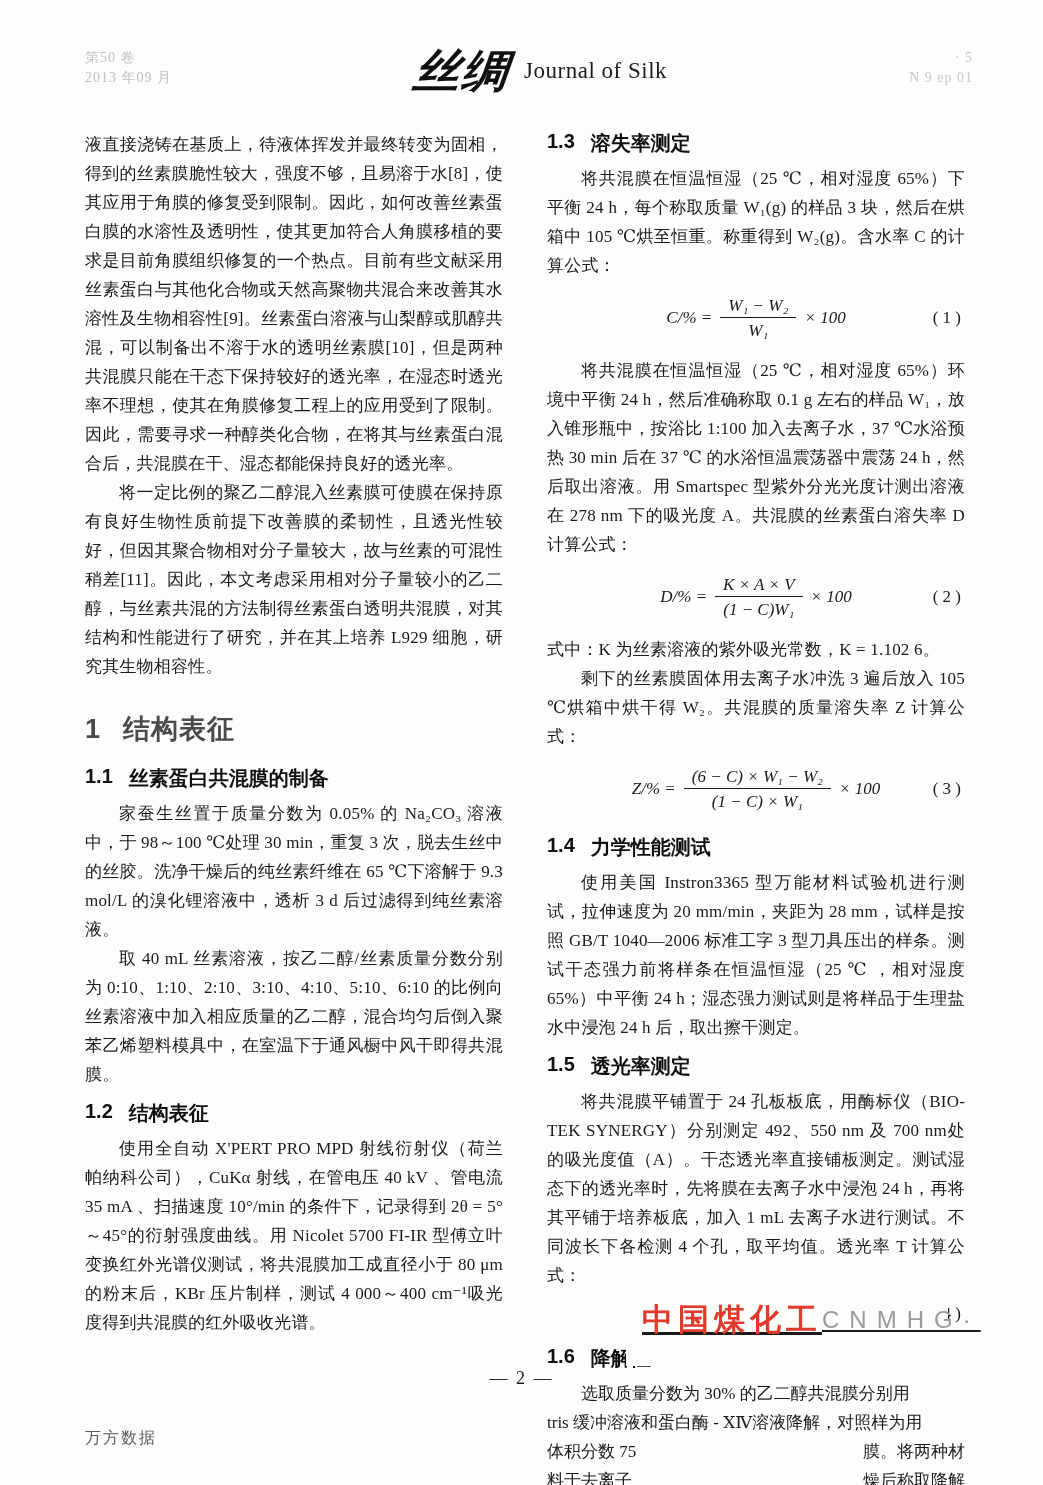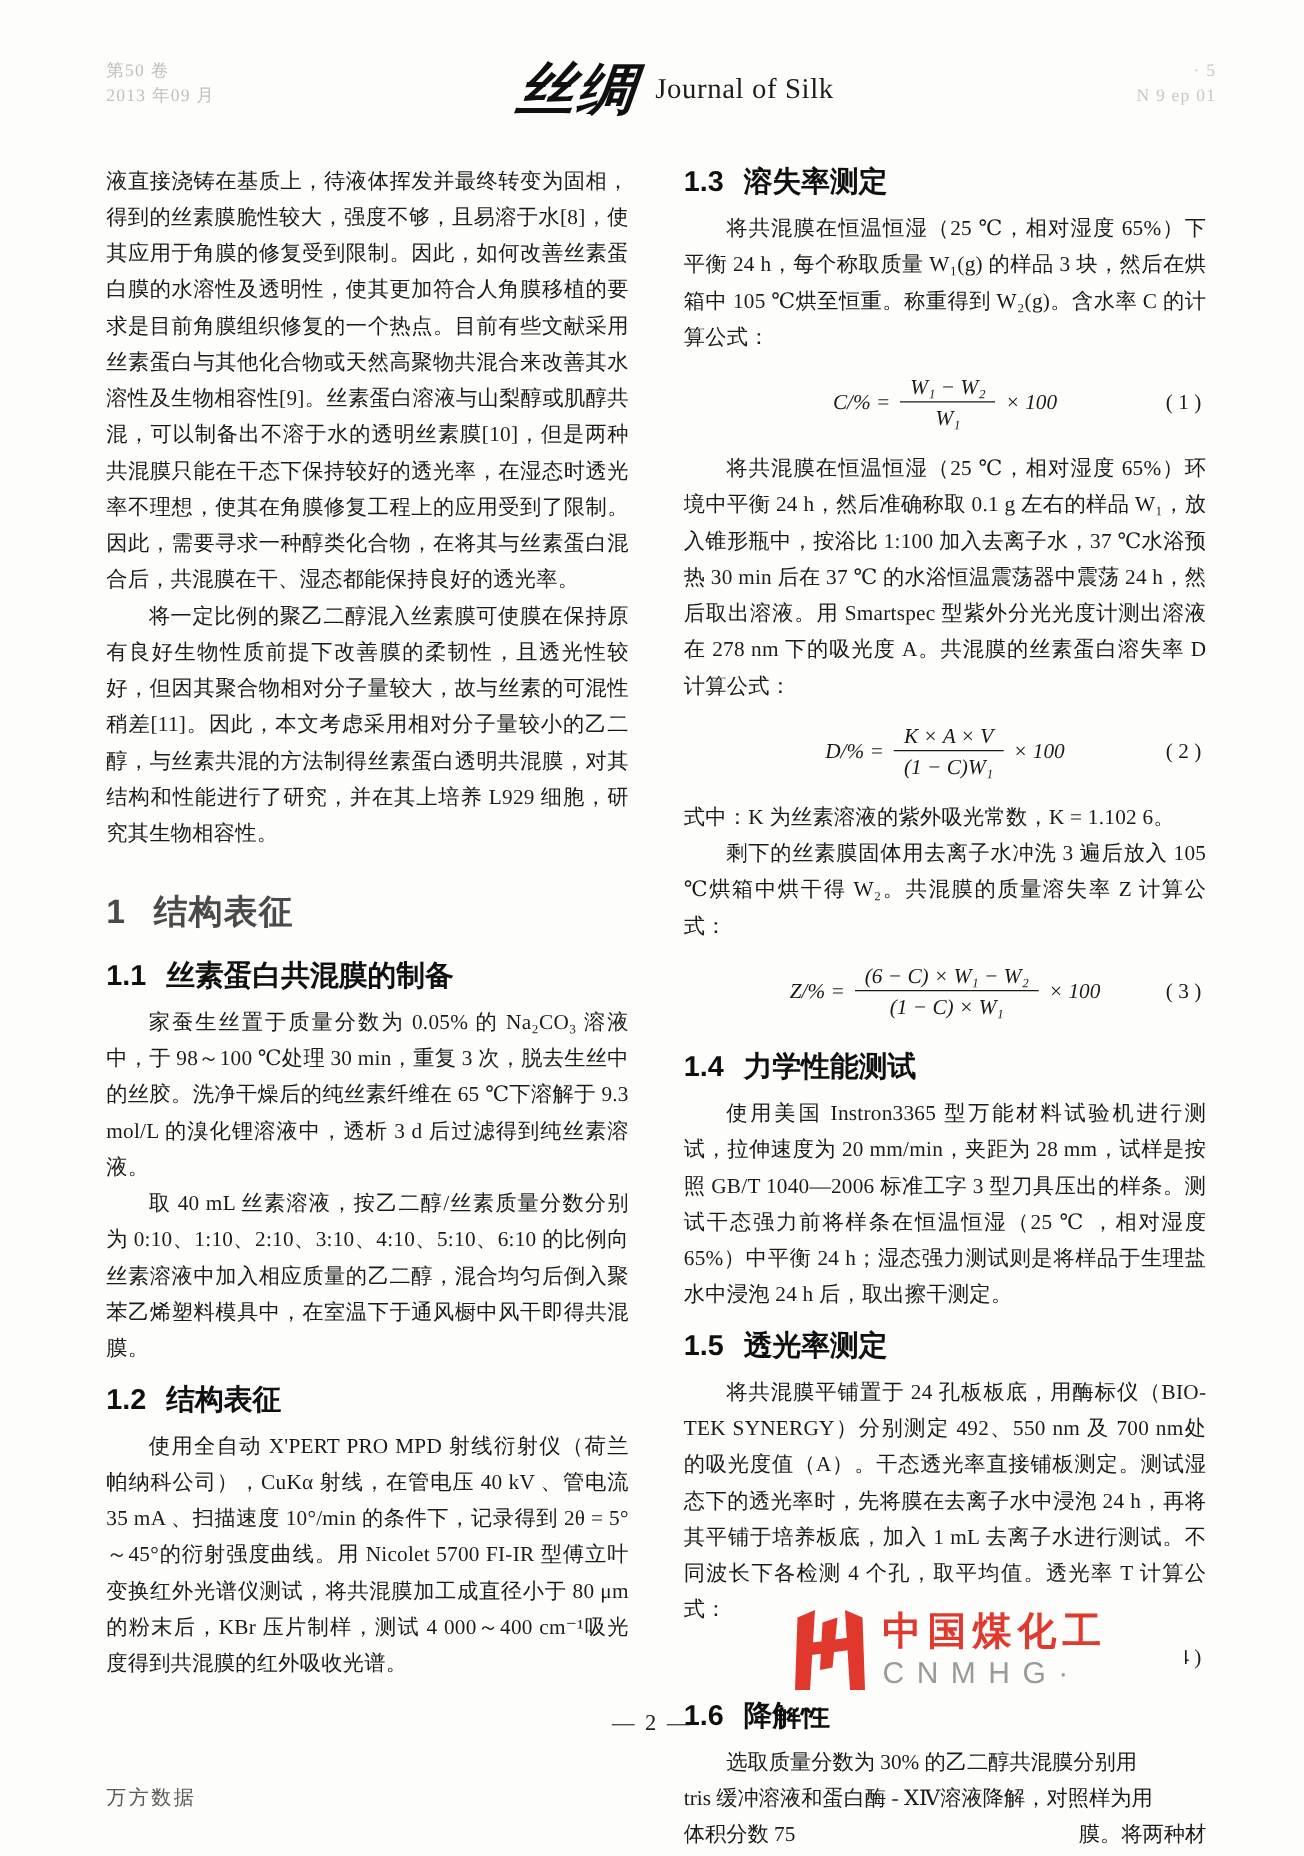--- a/index.html
+++ b/index.html
@@ -38,23 +38,23 @@
   p.ind { text-indent:2em; }
   
   .sec-head {
     font-family: "Liberation Sans", "DejaVu Sans", sans-serif;
     font-size:27px; font-weight:700; color:#4a4a4a;
     margin:30px 0 18px 0; letter-spacing:1px;
     display:flex; align-items:baseline; gap:22px;
   }
   .sub-head {
     font-family: "Liberation Sans", "DejaVu Sans", sans-serif;
-    font-size:23px; font-weight:700; color:#101010;
+    font-size:20px; font-weight:700; color:#101010;
     margin:11px 0 7px 0;
-    display:flex; align-items:center; gap:16px;
+    display:flex; align-items:flex-start; gap:16px;
   }
   
   .formula {
     position:relative; display:flex; align-items:center; justify-content:center;
     min-height:68px; margin:4px 0; font-size:17px; font-style:italic;
     font-family:"Liberation Serif","DejaVu Serif",serif;
   }
   .formula.oneline { min-height:40px; }
   .frac { display:inline-flex; flex-direction:column; align-items:center; margin:0 8px; }
   .frac .fnum { display:block; padding:0 8px 1px; border-bottom:1.4px solid #1a1a1a; text-align:center; }
@@ -64,21 +64,21 @@
   sup.f-sup { font-size:12px; }
   
   .split-line { display:flex; justify-content:space-between; font-size:17px; line-height:29px; }
   .split-line .lft.ind1 { padding-left:2em; }
   
   .watermark {
     position:absolute; left:626px; top:1274px; width:322px; height:92px;
     background:#fdfdfb; display:flex; align-items:center; gap:10px; z-index:5;
     padding-left:6px;
   }
-  .wm-text { display:flex; flex-direction:column; line-height:1.1; }
+  .wm-text { display:flex; flex-direction:row; line-height:1.1;text-decoration:underline; }
   .wm-cn {
     font-family:"Liberation Sans","DejaVu Sans",sans-serif;
     color:#e03a2f; font-weight:700; font-size:31px; letter-spacing:5px; white-space:nowrap;
   }
   .wm-en {
     font-family:"Liberation Sans","DejaVu Sans",sans-serif;
     color:#9a9a9a; font-size:24px; letter-spacing:10px; margin-top:4px; white-space:nowrap;
   }
   
   .page-num {

